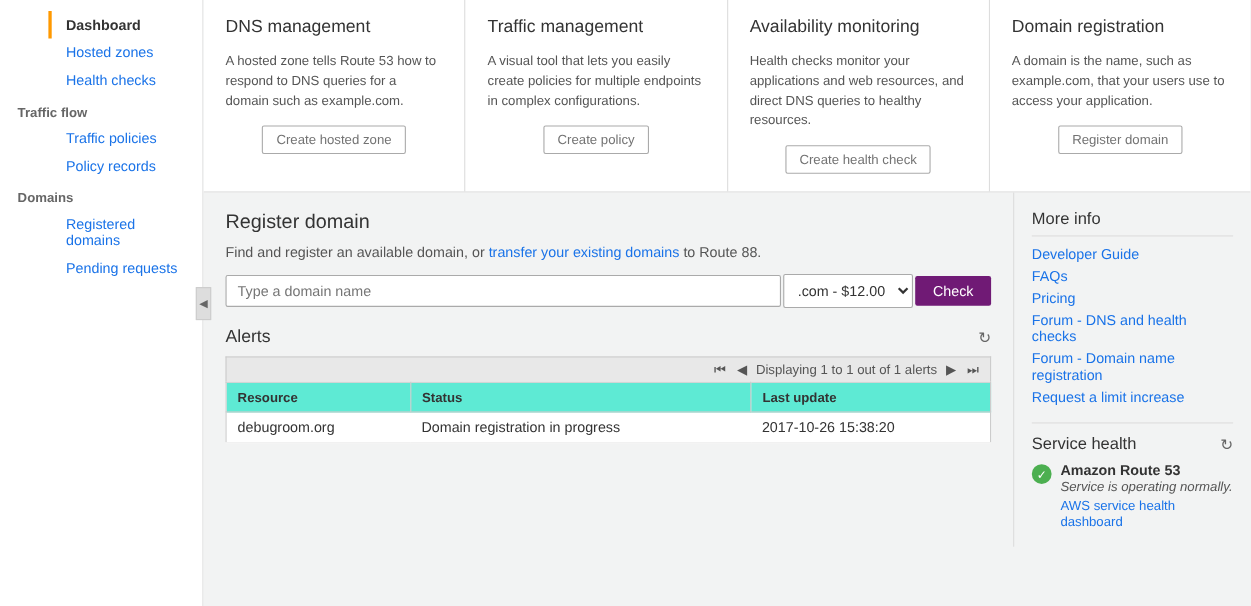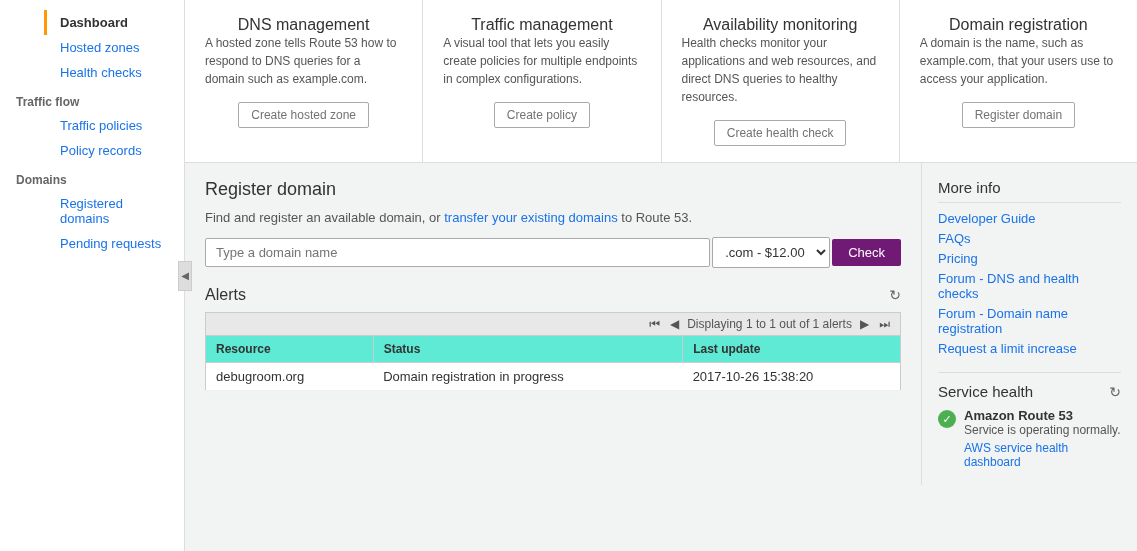--- a/index.html
+++ b/index.html
@@ -73,21 +73,22 @@
     .card {
       flex: 1;
       padding: 16px 20px;
       border-right: 1px solid #ddd;
     }
     .card:last-child { border-right: none; }
     .card-title {
       font-size: 16px;
       font-weight: normal;
       color: #333;
-      text-align: center;
+      margin-bottom: 12px;
+      text-align: left;
     }
     .card-desc {
       font-size: 12px;
       color: #555;
       margin-bottom: 14px;
       line-height: 1.5;
     }
     .card-btn {
       display: block;
       margin: 0 auto;
@@ -277,20 +278,21 @@
       margin-top: 2px;
     }
     .service-name {
       font-size: 13px;
       font-weight: bold;
       color: #333;
     }
     .service-status-text {
       font-size: 12px;
       color: #555;
+      font-style: italic;
     }
     .aws-dashboard-link {
       color: #1a73e8;
       font-size: 12px;
       text-decoration: none;
       cursor: pointer;
       display: block;
       margin-top: 4px;
     }
   </style>
@@ -357,21 +359,21 @@
     </div>
 
   <div class="main-body">
     <div class="main-left">
 
       <div>
         <div class="section-title">Register domain</div>
         <div class="register-desc">
           <span>Find and register an available domain, or</span>
           <a class="register-transfer-link">transfer your existing domains</a>
-          <span>to Route 53.</span>
+          <span>to Route 88.</span>
         </div>
         <div class="domain-search-row">
           <input class="domain-input" type="text" placeholder="Type a domain name" style="">
           <select class="domain-select" id="tld-select"><option value=".com - $12.00">.com - $12.00</option></select>
           <button class="check-btn">Check</button>
         </div>
       </div>
 
       <div>
         <div class="alerts-header">

